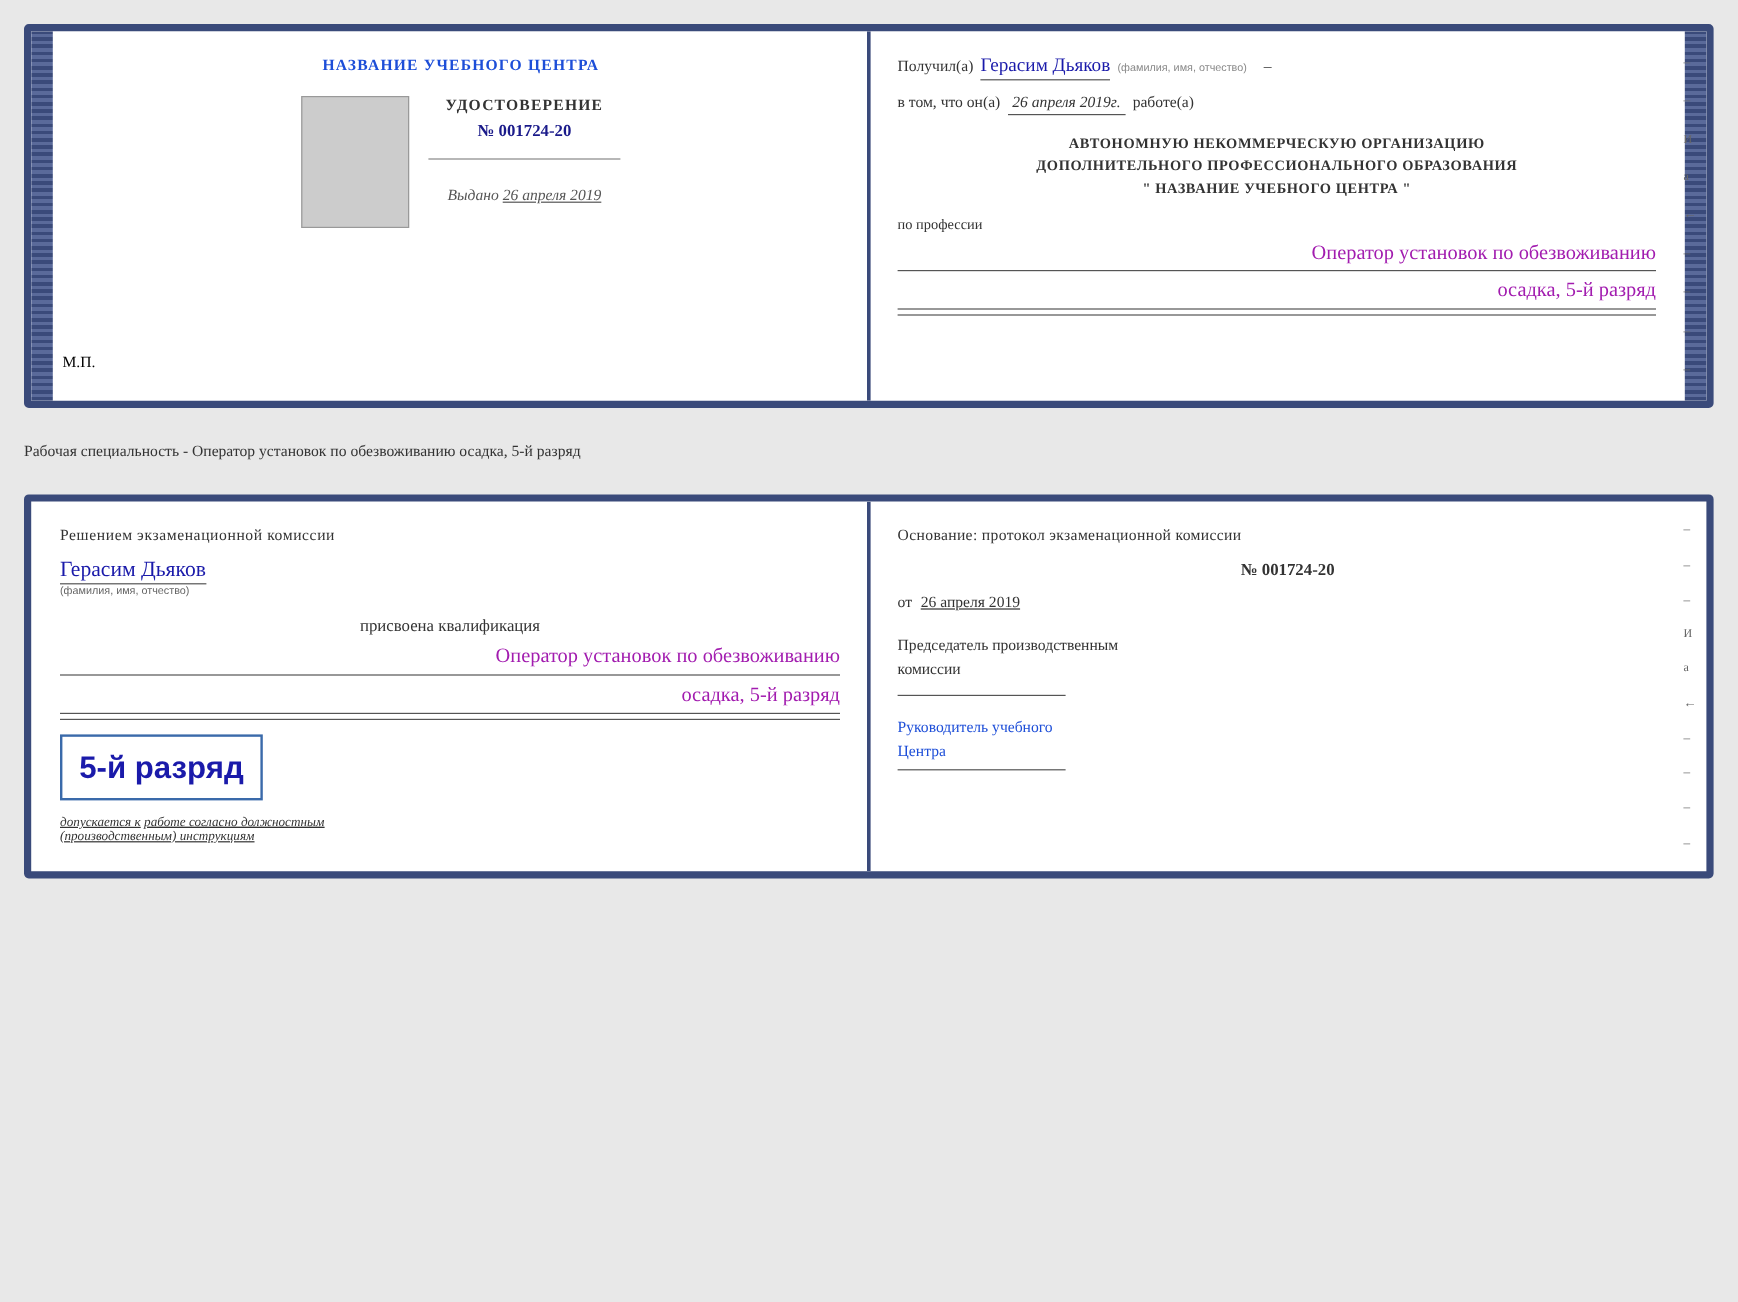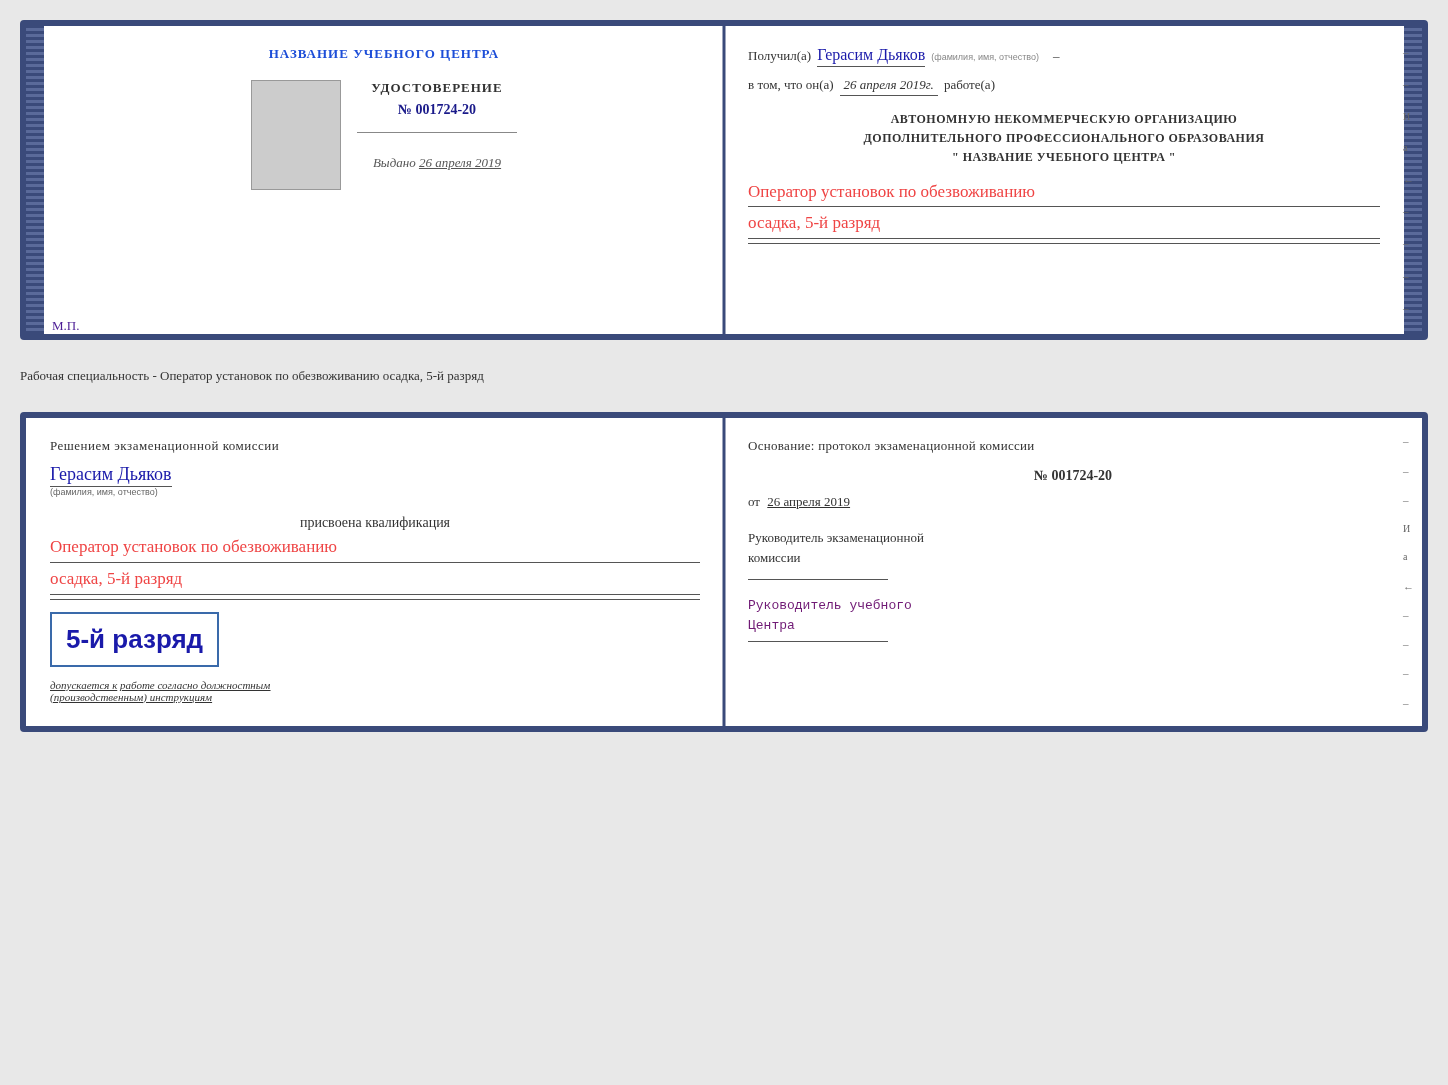--- a/index.html
+++ b/index.html
@@ -129,23 +129,23 @@
       margin-top: 8px;
     }
 
     .issued-row span {
       font-style: italic;
       color: #555;
     }
 
     .mp-label {
       font-size: 13px;
-      color: #4c1d95;
+      color: #000000;
       position: absolute;
-      bottom: 0;
+      bottom: 24px;
       left: 26px;
     }
 
     
     .recipient-row {
       font-size: 14px;
       color: #333;
       margin-bottom: 8px;
       display: flex;
       align-items: baseline;
@@ -189,25 +189,26 @@
 
     .profession-label {
       font-size: 12px;
       color: #333;
       margin-bottom: 4px;
     }
 
     .profession-value {
       font-family: 'Segoe Script', 'Comic Sans MS', cursive;
       font-size: 17px;
-      color: #ef4444;
+      color: #a21caf;
       border-bottom: 1px solid #555;
       padding-bottom: 3px;
       margin-bottom: 4px;
       line-height: 1.4;
+      text-align: right;
     }
 
     .rank-line {
       border-bottom: 1px solid #555;
       width: 100%;
     }
 
     
     .separator-text {
       font-size: 13px;
@@ -320,23 +321,22 @@
 
     .signature-line {
       width: 140px;
       height: 1px;
       background: #555;
       margin: 6px 0 16px 0;
     }
 
     .director-section {
       font-size: 13px;
-      color: #701a75;
+      color: #1d4ed8;
       line-height: 1.5;
-      font-family: Liberation Mono, monospace;
     }
 
     
     .vertical-marks {
       position: absolute;
       right: 8px;
       top: 0;
       bottom: 0;
       display: flex;
       flex-direction: column;
@@ -405,20 +405,21 @@
         <span class="date-underline">26 апреля 2019г.</span>
         <span>работе(а)</span>
       </div>
 
       <div class="org-text">
         <div>АВТОНОМНУЮ НЕКОММЕРЧЕСКУЮ ОРГАНИЗАЦИЮ</div>
         <div>ДОПОЛНИТЕЛЬНОГО ПРОФЕССИОНАЛЬНОГО ОБРАЗОВАНИЯ</div>
         <div>"  НАЗВАНИЕ УЧЕБНОГО ЦЕНТРА  "</div>
       </div>
 
+      <div class="profession-label">по профессии</div>
       <div class="profession-value">Оператор установок по обезвоживанию</div>
       <div class="profession-value" style="margin-top:0;">осадка, 5-й разряд</div>
       <div class="rank-line"></div>
 
       <div class="vertical-marks">
         <span class="v-mark">–</span>
         <span class="v-mark">–</span>
         <span class="v-mark" style="font-size:10px;">И</span>
         <span class="v-mark" style="font-size:10px;">а</span>
         <span class="v-mark">←</span>
@@ -468,21 +469,21 @@
 
     <div class="bottom-right">
       <div class="protocol-label">Основание: протокол экзаменационной комиссии</div>
       <div class="protocol-number">№ 001724-20</div>
       <div class="protocol-date-row">
         <span>от</span>
         <span style="text-decoration:underline; margin-left:4px;">26 апреля 2019</span>
       </div>
 
       <div class="chairman-section">
-        <span>Руководитель экзаменационной</span><br>
+        <span>Председатель производственным</span><br>
         <span>комиссии</span>
       </div>
       <div class="signature-line"></div>
 
       <div class="director-section">
         <span>Руководитель учебного</span><br>
         <span>Центра</span>
       </div>
       <div class="signature-line"></div>
 

